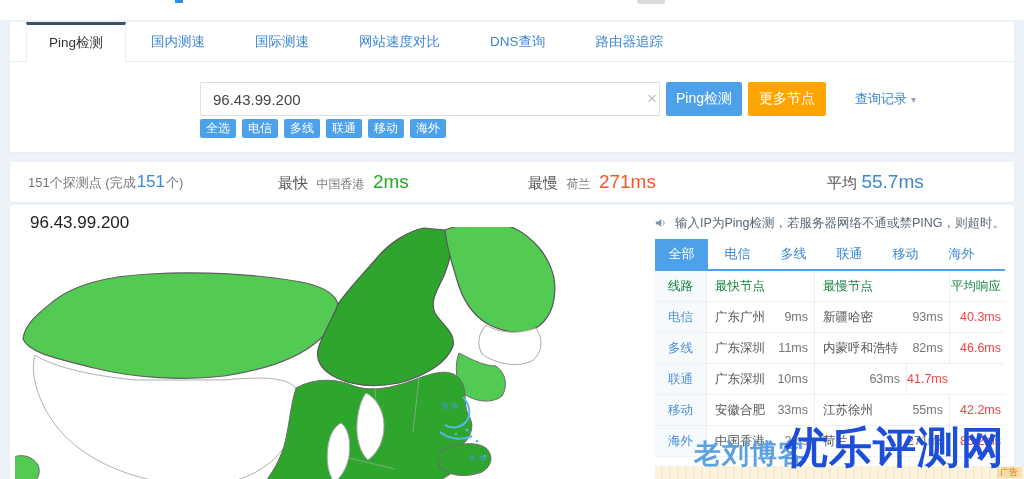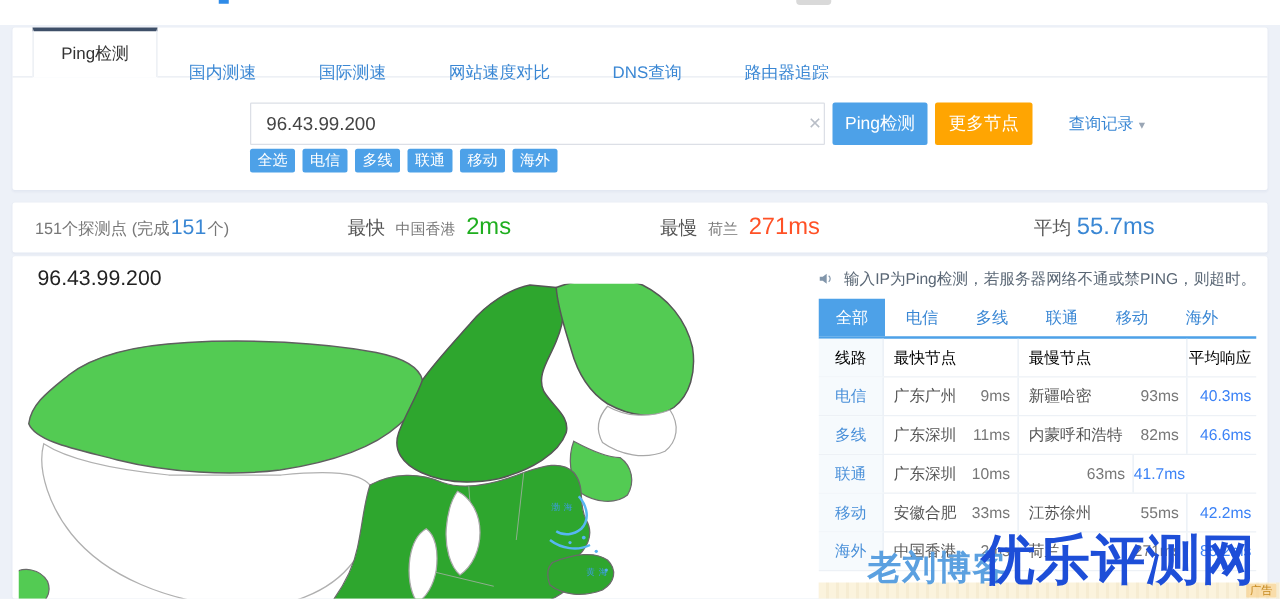--- a/index.html
+++ b/index.html
@@ -6,21 +6,21 @@
     background:#edf1f8;font-family:"Liberation Sans","DejaVu Sans",sans-serif;position:relative;}
   .abs{position:absolute;}
   
   .top-strip{left:0;top:0;width:1024px;height:20px;background:#ffffff;}
   .top-pill{left:637px;top:0;width:28px;height:4px;background:#d9d9d9;border-radius:0 0 3px 3px;}
   .logo-frag{left:175px;top:0;width:8px;height:3px;background:#2f8be8;}
   .card{position:absolute;background:#fff;border-radius:2px;box-shadow:0 1px 2px rgba(30,60,110,.05);}
   
   #card-tabs{left:10px;top:22px;width:1004px;height:130px;}
   .main-tabs{display:flex;height:40px;border-bottom:1px solid #e8ecf2;padding-left:16px;box-sizing:border-box;}
-  .main-tab{font-size:13.5px;color:#3a87d4;line-height:40px;padding:16px 25px;cursor:pointer;white-space:nowrap;}
+  .main-tab{font-size:13.5px;color:#3a87d4;line-height:40px;padding:0 25px;cursor:pointer;white-space:nowrap;}
   .main-tab.active{color:#333;background:#fff;border:1px solid #e8ecf2;border-top:3px solid #3e4f68;
     border-bottom:1px solid #fff;margin-bottom:-1px;line-height:36px;padding:0 22px;}
   .search-input{position:absolute;left:190px;top:60px;width:460px;height:34px;border:1px solid #dcdfe6;
     box-sizing:border-box;font-size:15px;color:#444;padding:0 34px 0 12px;outline:none;border-radius:1px;
     font-family:"Liberation Sans","DejaVu Sans",sans-serif;}
   .clear-x{position:absolute;left:628px;top:60px;width:28px;height:34px;line-height:34px;text-align:center;
     color:#b9bec7;font-size:17px;cursor:pointer;}
   .btn{position:absolute;top:60px;height:34px;border:none;border-radius:2px;color:#fff;font-size:14px;
     cursor:pointer;font-family:"Liberation Sans","DejaVu Sans",sans-serif;}
   .btn-ping{left:656px;width:76px;background:#4da1e8;}
@@ -47,22 +47,22 @@
   .notice{display:flex;align-items:center;gap:9px;font-size:12.5px;color:#5a6775;height:20px;white-space:nowrap;}
   .ptabs{display:flex;margin-top:6px;border-bottom:2px solid #4da1e8;}
   .ptab{width:53px;height:30px;line-height:30px;text-align:center;font-size:13px;color:#3a87d4;cursor:pointer;margin-right:3px;}
   .ptab:last-child{margin-right:0;}
   .ptab.active{background:#4da1e8;color:#fff;}
   .tr{display:grid;grid-template-columns:52px 66px 42px 92px 43px 55px;height:30px;line-height:30px;
     border-bottom:1px solid #edf1f6;font-size:12.5px;}
   .c-line{background:#f6fafd;text-align:center;color:#4a90d9;border-right:1px solid #e7eef5;}
   .c-node{padding-left:8px;color:#555;overflow:hidden;white-space:nowrap;}
   .c-ms{text-align:right;padding-right:6px;color:#777;border-right:1px solid #e7eef5;}
-  .c-avg{text-align:right;padding-right:4px;color:#3b82f6;}
-  .th .c-line,.th .h-fast,.th .h-slow,.th .h-avg{color:#000000;}
+  .c-avg{text-align:right;padding-right:4px;color:#ef4444;}
+  .th .c-line,.th .h-fast,.th .h-slow,.th .h-avg{color:#15803d;}
   .h-fast{grid-column:2/4;padding-left:8px;border-right:1px solid #e7eef5;}
   .h-slow{grid-column:4/6;padding-left:8px;border-right:1px solid #e7eef5;}
   .h-avg{text-align:right;padding-right:4px;}
   
   .wm-light{left:694px;top:436px;font-size:27px;font-weight:bold;color:#5ba0e0;letter-spacing:1px;white-space:nowrap;z-index:5;}
   .wm-dark{left:785px;top:419px;font-size:43px;font-weight:bold;color:#1d4ed8;letter-spacing:1px;white-space:nowrap;z-index:6;}
   .ad-bar{left:655px;top:466px;width:369px;height:13px;z-index:4;
     background:repeating-linear-gradient(90deg,#fbf3dd 0px,#fbf3dd 6px,#f6ecd2 6px,#f6ecd2 8px);}
   .ad-badge{position:absolute;right:3px;top:1px;font-size:9px;line-height:11px;color:#c78a1f;
     background:rgba(247,200,120,.5);padding:0 3px;border-radius:1px;}

